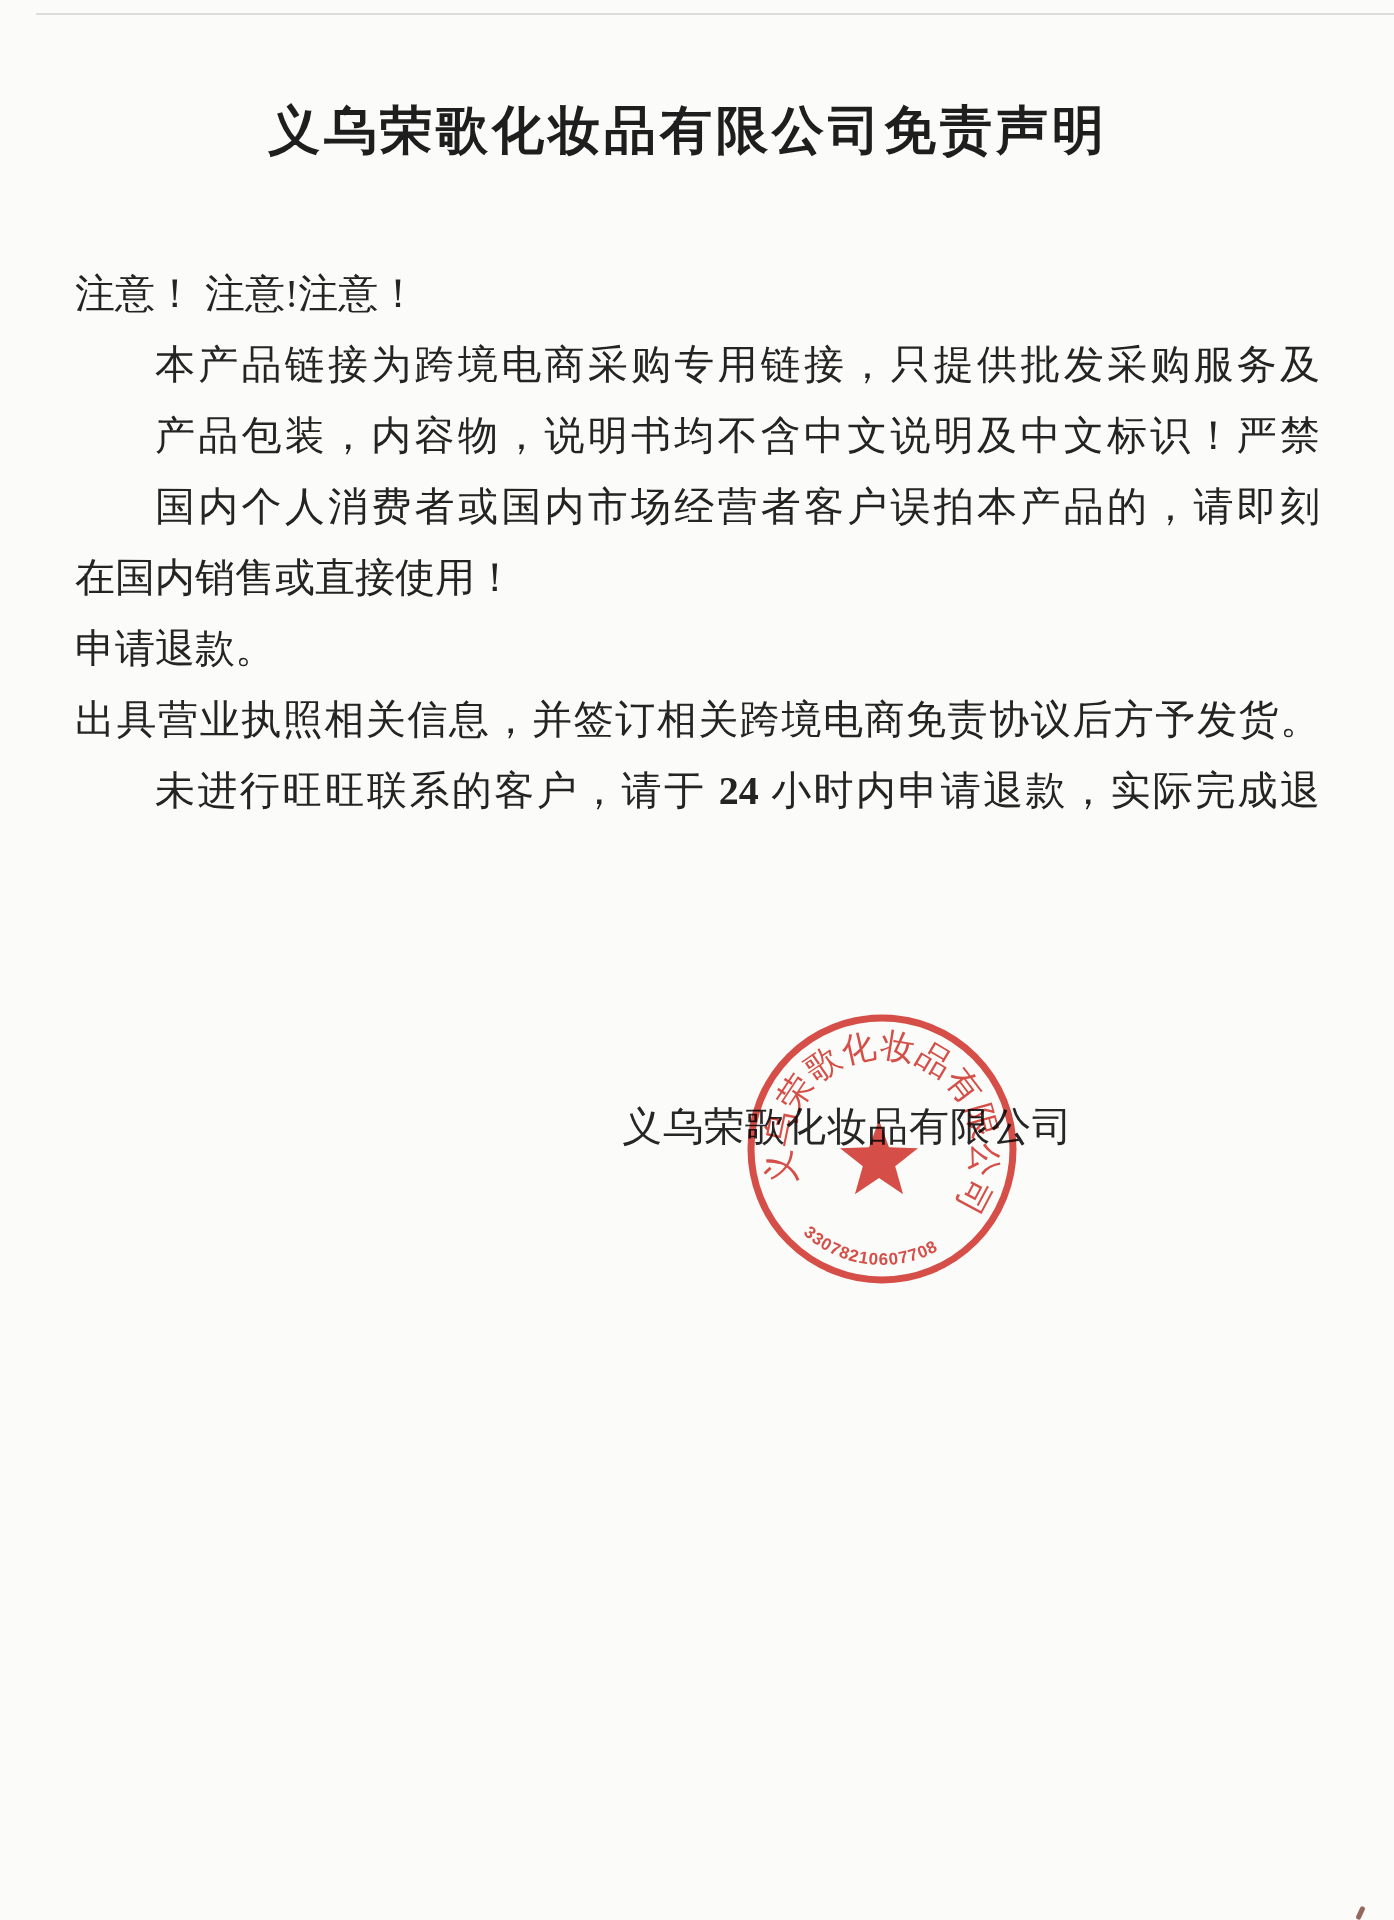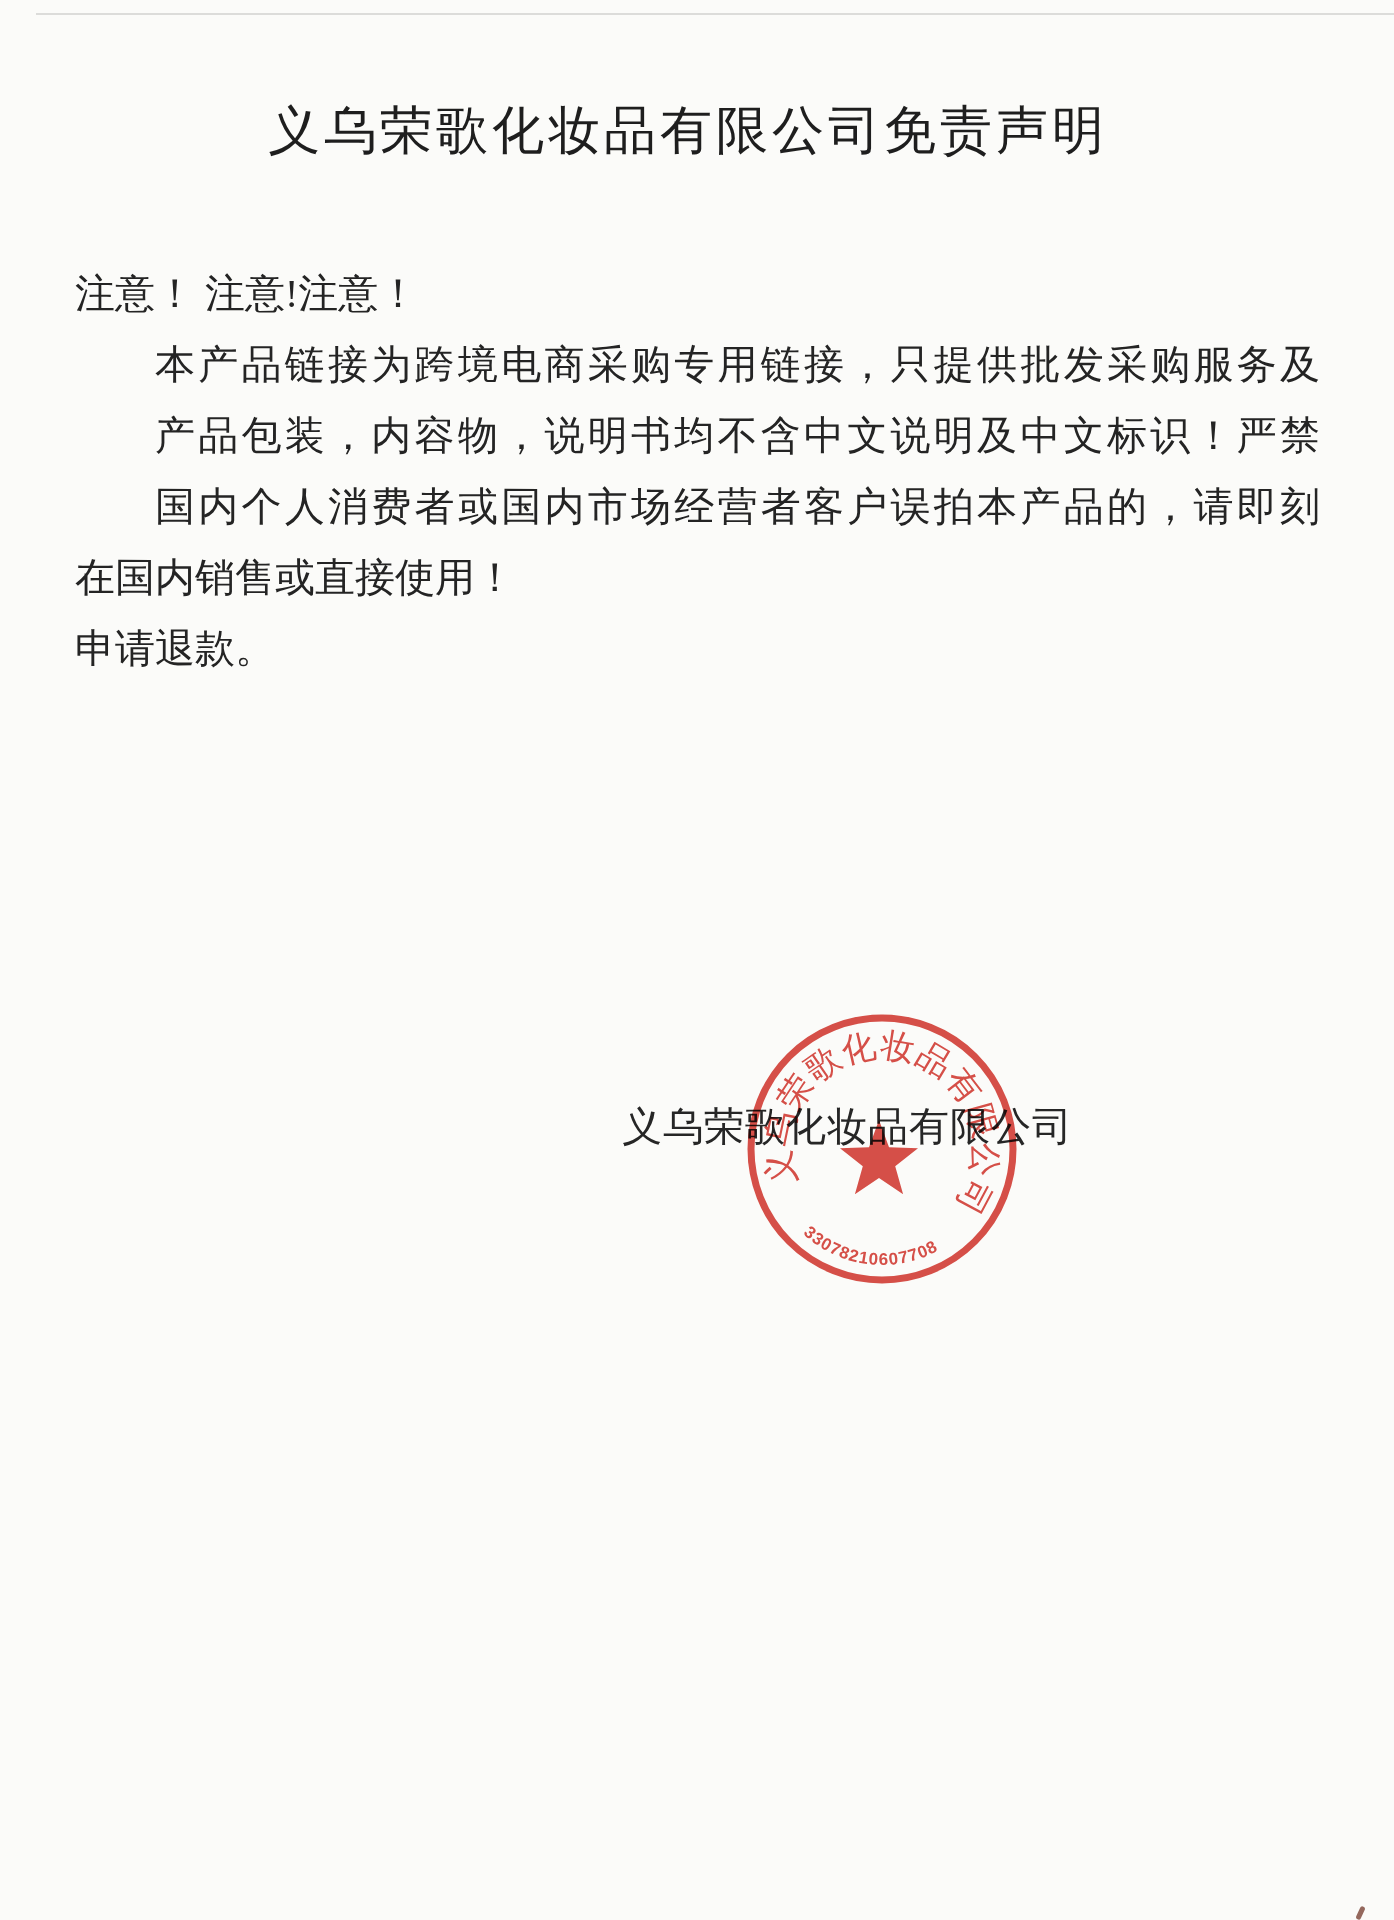--- a/index.html
+++ b/index.html
@@ -17,21 +17,21 @@
     top: 13px; left: 36px; right: 0;
     height: 2px;
     background: #d4d4d2;
     opacity: .8;
   }
   .doc-title {
     position: absolute;
     top: 96px; left: 0; right: 18px;
     text-align: center;
     font-family: "Liberation Sans", sans-serif;
-    font-weight: normal;
+    font-weight: bold;
     font-size: 52px;
     letter-spacing: 4px;
     color: #1e1e1e;
   }
   .body-text {
     position: absolute;
     left: 75px; top: 258px;
     width: 1245px;
     font-family: "Liberation Serif", serif;
     font-size: 40px;
@@ -90,20 +90,22 @@
 
   <div class="doc-title">义乌荣歌化妆品有限公司免责声明</div>
 
   <div class="body-text">
     <div class="line">注意！ 注意!注意！</div>
     <div class="line j indent">本产品链接为跨境电商采购专用链接，只提供批发采购服务及</div>
     <div class="line j indent">产品包装，内容物，说明书均不含中文说明及中文标识！严禁</div>
     <div class="line j indent">国内个人消费者或国内市场经营者客户误拍本产品的，请即刻</div>
     <div class="line">在国内销售或直接使用！</div>
     <div class="line">申请退款。</div>
+    <div class="line j">出具营业执照相关信息，并签订相关跨境电商免责协议后方予发货。</div>
+    <div class="line j indent"><span>未进行旺旺联系的客户，请于 </span><span class="num">24</span><span> 小时内申请退款，实际完成退</span></div>
   </div>
 
   <div class="signature">义乌荣歌化妆品有限公司</div>
 
   <svg class="stamp" viewBox="732 999 300 300" xmlns="http://www.w3.org/2000/svg">
     <defs>
       <path id="arcCompany" d="M 796.11 1181.97 A 92 92 0 1 1 955.47 1204.37" fill="none"></path>
       <path id="arcSerial" d="M 802.89 1233.84 A 116 116 0 0 0 948.54 1244.02" fill="none"></path>
       <filter id="inkblur">
           <feGaussianBlur stdDeviation="0.4"></feGaussianBlur>

